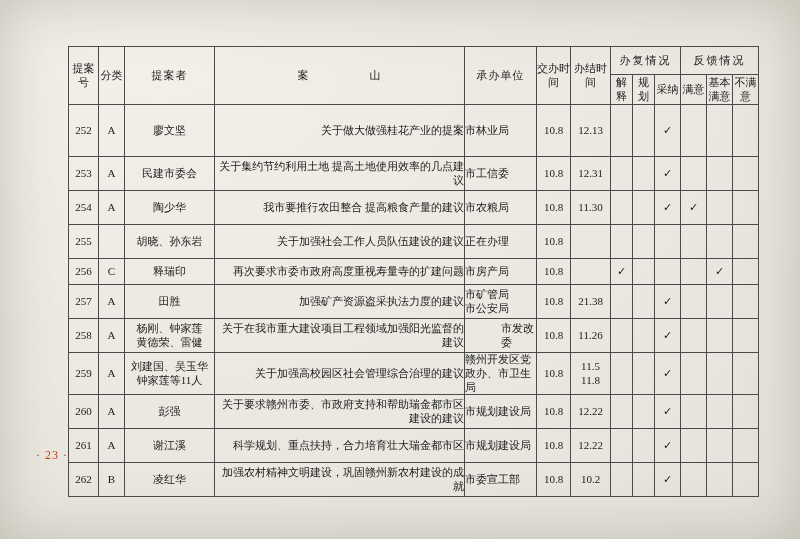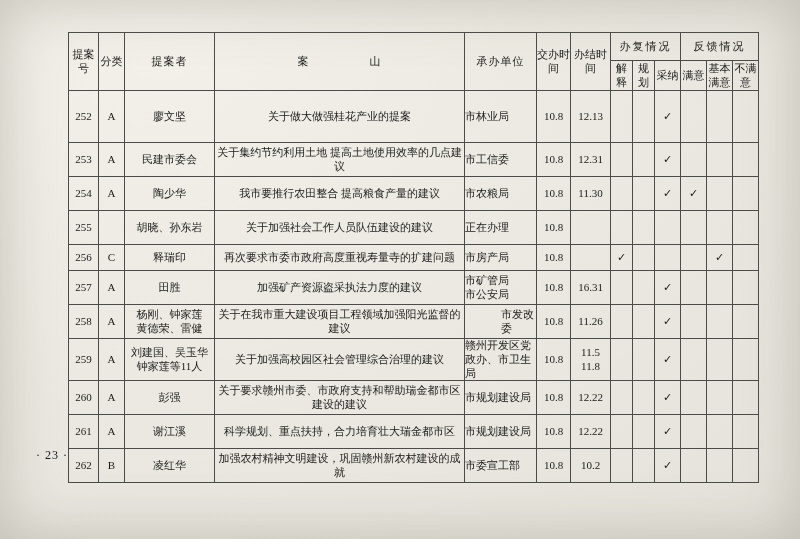--- a/index.html
+++ b/index.html
@@ -34,20 +34,21 @@
     top: 32px;
     width: 666px;
     height: 446px;
   }
   table.grid {
     border-collapse: collapse;
     width: 100%;
     height: 100%;
     table-layout: fixed;
     color: #1b1b1b;
+    margin-top: 14px;
   }
   table.grid td, table.grid th {
     border: 1px solid #4b4b4b;
     padding: 0;
     vertical-align: middle;
     font-weight: normal;
     font-size: 11px;
     line-height: 1.25;
   }
   .hdr-cell {
@@ -74,21 +75,21 @@
     text-align: center;
     font-size: 11.5px;
   }
   .c-author {
     text-align: center;
     font-size: 11.5px;
     padding: 2px 3px;
     line-height: 1.35;
   }
   .c-title {
-    text-align: center;
+    text-align: right;
     font-size: 11.5px;
     padding: 3px 6px;
     line-height: 1.45;
   }
   .c-unit {
     text-align: left;
     font-size: 11.5px;
     padding: 2px 3px;
     line-height: 1.35;
   }
@@ -110,21 +111,21 @@
     letter-spacing: 0px;
   }
   .stack {
     display: block;
   }
   .page-num {
     position: absolute;
     left: 36px;
     top: 448px;
     font-size: 12px;
-    color: #0f172a;
+    color: #c2410c;
     letter-spacing: 1px;
   }
   .wide-space {
     display: inline-block;
     width: 60px;
   }
 </style>
 </head>
 <body>
 
@@ -251,21 +252,21 @@
           <td class="c-mark"></td>
         </tr>
         <tr style="height: 34px;">
           <td class="c-num">257</td>
           <td class="c-type">A</td>
           <td class="c-author" style="white-space: pre-line;">田胜</td>
           <td class="c-title">加强矿产资源盗采执法力度的建议</td>
           <td class="c-unit" style="white-space: pre-line;">市矿管局
 市公安局</td>
           <td class="c-date">10.8</td>
-          <td class="c-date" style="white-space: pre-line;">16.31</td>
+          <td class="c-date" style="white-space: pre-line;">21.38</td>
           <td class="c-mark"></td>
           <td class="c-mark"></td>
           <td class="c-mark">✓</td>
           <td class="c-mark"></td>
           <td class="c-mark"></td>
           <td class="c-mark"></td>
         </tr>
         <tr style="height: 34px;">
           <td class="c-num">258</td>
           <td class="c-type">A</td>

